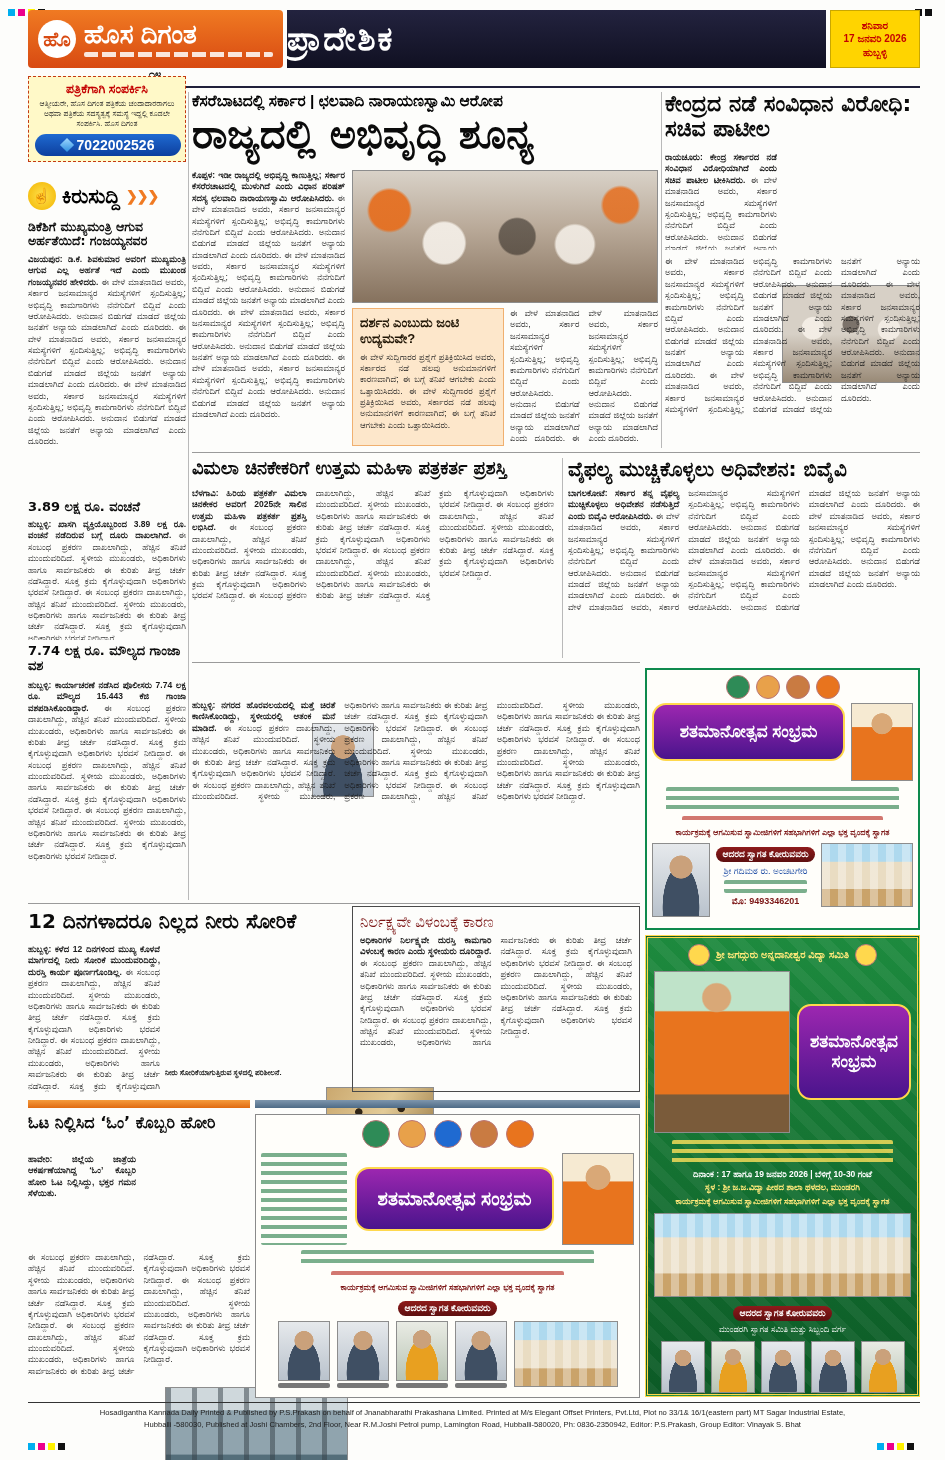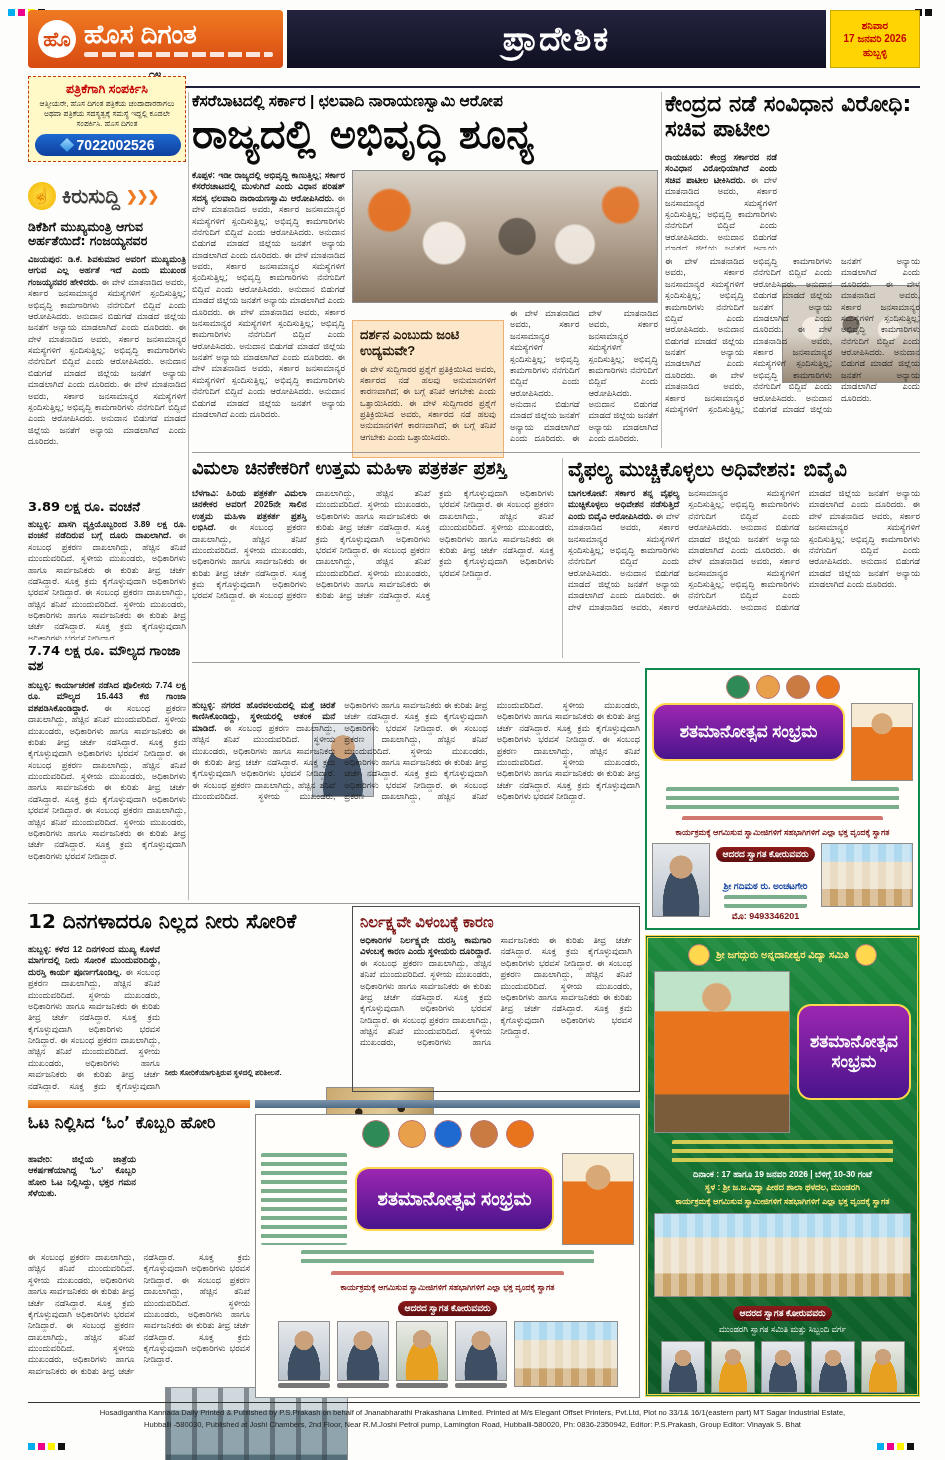--- a/index.html
+++ b/index.html
@@ -22,39 +22,39 @@
   .photo-leopard{background:radial-gradient(circle at 30% 40%,#2f2416 0 4%,transparent 5%),radial-gradient(circle at 50% 62%,#2f2416 0 4%,transparent 5%),radial-gradient(circle at 70% 34%,#2f2416 0 4%,transparent 5%),radial-gradient(circle at 42% 28%,#2f2416 0 3%,transparent 4%),radial-gradient(circle at 62% 55%,#2f2416 0 3%,transparent 4%),linear-gradient(120deg,#caa86f 0%,#e3cb97 50%,#9b7b47 100%)}
   .photo-water{background:repeating-linear-gradient(90deg,rgba(52,63,70,.5) 0 5px,transparent 5px 26px),linear-gradient(180deg,#cfd8dc 0 18%,#90a4ae 19% 55%,#546e7a 56%)}
   .photo-swami{background:radial-gradient(circle at 50% 26%,#d9a877 0 16%,transparent 17%),linear-gradient(180deg,#f6ead2 0 30%,#e8741e 31% 100%)}
   .photo-swami-walk{background:radial-gradient(circle at 46% 16%,#d9a877 0 9%,transparent 10%),linear-gradient(180deg,#bfe3c9 0 24%,#e8741e 25% 76%,#7a5b3a 77%)}
   .photo-building{background:repeating-linear-gradient(90deg,rgba(255,255,255,.35) 0 8px,transparent 8px 16px),linear-gradient(180deg,#aed9ee 0 28%,#e9dcc2 29% 72%,#caa36a 73%)}
   .masthead{display:flex;align-items:stretch;gap:4px}
   .logo-box{width:255px;background:linear-gradient(180deg,#f07a22,#d84a12);border-radius:4px;display:flex;align-items:center;padding:4px 10px;gap:8px}
   .logo-circle{width:38px;height:38px;border-radius:50%;background:#fff;color:#d84a12;font-weight:bold;font-size:20px;display:flex;align-items:center;justify-content:center;flex:0 0 auto}
   .logo-name{color:#fff;font-size:26px;font-weight:bold;line-height:1}
   .logo-tagline{height:5px;margin-top:5px;background:repeating-linear-gradient(90deg,rgba(255,255,255,.85) 0 14px,transparent 14px 18px);border-radius:2px}
-  .section-bar{flex:1;background:linear-gradient(180deg,#23233f,#101022);display:flex;align-items:center;justify-content:center}
+  .section-bar{flex:1;background:linear-gradient(180deg,#23233f,#101022);display:flex;align-items:center;}
   .section-bar span{color:#fff;font-size:33px;font-weight:bold;letter-spacing:2px}
   .date-box{width:90px;background:#ffd400;border:1px solid #c9a700;display:flex;flex-direction:column;align-items:center;justify-content:center;gap:2px}
   .date-box div{color:#c40000;font-weight:bold;font-size:10px;text-align:center;line-height:1.15}
   .contact-box{background:#fff9c8;border:1px dashed #c43a12;padding:5px 6px;text-align:center}
   .contact-title{color:#c40000;font-weight:bold;font-size:12.5px}
   .contact-body{font-size:7.6px;line-height:1.3;color:#222;margin-top:2px;text-align:center}
   .phone-pill{margin:5px auto 0;width:146px;height:22px;border-radius:11px;background:linear-gradient(180deg,#1f6ad1,#0d3f9e);color:#fff;font-weight:bold;font-size:14px;display:flex;align-items:center;justify-content:center;gap:5px}
   .diamond{width:10px;height:10px;background:linear-gradient(135deg,#9fd8ff,#2e8fe0);transform:rotate(45deg);flex:0 0 auto}
   .kiru-head{display:flex;align-items:center;gap:6px}
   .kiru-icon{width:28px;height:28px;border-radius:50%;background:radial-gradient(circle,#ffe14d,#f2b400);display:flex;align-items:center;justify-content:center;font-size:15px}
-  .kiru-title{color:#404040;font-size:20px;font-weight:bold}
+  .kiru-title{color:#000000;font-size:20px;font-weight:bold}
   .kiru-chev{color:#f07a22;font-size:14px;font-weight:bold;letter-spacing:-1px}
   .kicker{font-size:15.5px;font-weight:bold;color:#000}
   .orange-box{background:#fde7cb;border:1px solid #f0b070;padding:6px 7px;overflow:hidden}
   .orange-box-title{font-size:13px;font-weight:bold;line-height:1.25;color:#201505;margin-bottom:4px}
   .caption{font-size:7.5px;font-weight:bold;color:#222;line-height:1.25;overflow:hidden}
   .sub-box{border:1px solid #4a4a4a;padding:6px 7px;overflow:hidden}
-  .sub-box-title{color:#7c1616;font-size:15px;font-weight:bold;margin-bottom:4px}
+  .sub-box-title{color:#7c1616;font-size:15px;font-weight:normal;margin-bottom:4px}
   .divider-bar-orange{background:linear-gradient(180deg,#f59b3c,#e06a10)}
   .divider-bar-blue{background:linear-gradient(180deg,#7e96ad,#4e6b86)}
   .ad{overflow:hidden}
   .ad1{border:2px solid #0e8a4d;background:#fffefa;padding:5px}
   .ad3{border:1px solid #8a8a8a;background:#fffefa;padding:5px}
   .ad2{border:3px double #ffd84d;background:repeating-linear-gradient(45deg,rgba(255,255,255,.05) 0 10px,transparent 10px 20px),linear-gradient(180deg,#1d8a3e,#0c5a26);padding:6px}
   .banner{background:linear-gradient(180deg,#9c27b0,#4a148c);border:2px solid #ffd84d;border-radius:14px;color:#fff;font-weight:bold;text-align:center;display:flex;flex-direction:column;align-items:center;justify-content:center;line-height:1.2}
   .ad-lines-green{background:repeating-linear-gradient(180deg,rgba(14,110,50,.55) 0 4px,transparent 4px 9px);border-radius:2px}
   .ad-lines-red{background:repeating-linear-gradient(180deg,rgba(180,30,20,.6) 0 4px,transparent 4px 9px);border-radius:2px}
   .ad-lines-yellow{background:repeating-linear-gradient(180deg,rgba(255,225,90,.8) 0 4px,transparent 4px 9px);border-radius:2px}
@@ -136,21 +136,21 @@
   </div>
 
   <article>
     <div class="abs kicker" style="left:192px;top:92px;width:466px">ಕೆಸರೆಬಾಟದಲ್ಲಿ ಸರ್ಕಾರ | ಛಲವಾದಿ ನಾರಾಯಣಸ್ವಾಮಿ ಆರೋಪ</div>
     <div class="abs headline" style="left:192px;top:112px;width:466px;font-size:40px">ರಾಜ್ಯದಲ್ಲಿ ಅಭಿವೃದ್ಧಿ ಶೂನ್ಯ</div>
     <div class="abs body-text" style="left:192px;top:170px;width:153px;height:276px">
       <span class="lead">ಕೊಪ್ಪಳ: ಇಡೀ ರಾಜ್ಯದಲ್ಲಿ ಅಭಿವೃದ್ಧಿ ಕಾಣುತ್ತಿಲ್ಲ; ಸರ್ಕಾರ ಕೆಸರೆರಚಾಟದಲ್ಲಿ ಮುಳುಗಿದೆ ಎಂದು ವಿಧಾನ ಪರಿಷತ್ ಸದಸ್ಯ ಛಲವಾದಿ ನಾರಾಯಣಸ್ವಾಮಿ ಆರೋಪಿಸಿದರು.</span>
       <span>ಈ ವೇಳೆ ಮಾತನಾಡಿದ ಅವರು, ಸರ್ಕಾರ ಜನಸಾಮಾನ್ಯರ ಸಮಸ್ಯೆಗಳಿಗೆ ಸ್ಪಂದಿಸುತ್ತಿಲ್ಲ; ಅಭಿವೃದ್ಧಿ ಕಾಮಗಾರಿಗಳು ನೆನೆಗುದಿಗೆ ಬಿದ್ದಿವೆ ಎಂದು ಆರೋಪಿಸಿದರು. ಅನುದಾನ ಬಿಡುಗಡೆ ಮಾಡದೆ ಜಿಲ್ಲೆಯ ಜನತೆಗೆ ಅನ್ಯಾಯ ಮಾಡಲಾಗಿದೆ ಎಂದು ದೂರಿದರು. ಈ ವೇಳೆ ಮಾತನಾಡಿದ ಅವರು, ಸರ್ಕಾರ ಜನಸಾಮಾನ್ಯರ ಸಮಸ್ಯೆಗಳಿಗೆ ಸ್ಪಂದಿಸುತ್ತಿಲ್ಲ; ಅಭಿವೃದ್ಧಿ ಕಾಮಗಾರಿಗಳು ನೆನೆಗುದಿಗೆ ಬಿದ್ದಿವೆ ಎಂದು ಆರೋಪಿಸಿದರು. ಅನುದಾನ ಬಿಡುಗಡೆ ಮಾಡದೆ ಜಿಲ್ಲೆಯ ಜನತೆಗೆ ಅನ್ಯಾಯ ಮಾಡಲಾಗಿದೆ ಎಂದು ದೂರಿದರು. ಈ ವೇಳೆ ಮಾತನಾಡಿದ ಅವರು, ಸರ್ಕಾರ ಜನಸಾಮಾನ್ಯರ ಸಮಸ್ಯೆಗಳಿಗೆ ಸ್ಪಂದಿಸುತ್ತಿಲ್ಲ; ಅಭಿವೃದ್ಧಿ ಕಾಮಗಾರಿಗಳು ನೆನೆಗುದಿಗೆ ಬಿದ್ದಿವೆ ಎಂದು ಆರೋಪಿಸಿದರು. ಅನುದಾನ ಬಿಡುಗಡೆ ಮಾಡದೆ ಜಿಲ್ಲೆಯ ಜನತೆಗೆ ಅನ್ಯಾಯ ಮಾಡಲಾಗಿದೆ ಎಂದು ದೂರಿದರು. ಈ ವೇಳೆ ಮಾತನಾಡಿದ ಅವರು, ಸರ್ಕಾರ ಜನಸಾಮಾನ್ಯರ ಸಮಸ್ಯೆಗಳಿಗೆ ಸ್ಪಂದಿಸುತ್ತಿಲ್ಲ; ಅಭಿವೃದ್ಧಿ ಕಾಮಗಾರಿಗಳು ನೆನೆಗುದಿಗೆ ಬಿದ್ದಿವೆ ಎಂದು ಆರೋಪಿಸಿದರು. ಅನುದಾನ ಬಿಡುಗಡೆ ಮಾಡದೆ ಜಿಲ್ಲೆಯ ಜನತೆಗೆ ಅನ್ಯಾಯ ಮಾಡಲಾಗಿದೆ ಎಂದು ದೂರಿದರು.</span>
     </div>
     <div class="abs photo photo-press" style="left:352px;top:170px;width:306px;height:133px"></div>
-    <div class="abs orange-box" style="left:352px;top:320px;width:152px;height:138px">
+    <div class="abs orange-box" style="left:352px;top:308px;width:152px;height:138px">
       <div class="orange-box-title">ದರ್ಶನ ಎಂಬುದು ಜಂಟಿ ಉದ್ಯಮವೇ?</div>
       <div class="body-text" style="height:96px">ಈ ವೇಳೆ ಸುದ್ದಿಗಾರರ ಪ್ರಶ್ನೆಗೆ ಪ್ರತಿಕ್ರಿಯಿಸಿದ ಅವರು, ಸರ್ಕಾರದ ನಡೆ ಹಲವು ಅನುಮಾನಗಳಿಗೆ ಕಾರಣವಾಗಿದೆ; ಈ ಬಗ್ಗೆ ತನಿಖೆ ಆಗಬೇಕು ಎಂದು ಒತ್ತಾಯಿಸಿದರು. ಈ ವೇಳೆ ಸುದ್ದಿಗಾರರ ಪ್ರಶ್ನೆಗೆ ಪ್ರತಿಕ್ರಿಯಿಸಿದ ಅವರು, ಸರ್ಕಾರದ ನಡೆ ಹಲವು ಅನುಮಾನಗಳಿಗೆ ಕಾರಣವಾಗಿದೆ; ಈ ಬಗ್ಗೆ ತನಿಖೆ ಆಗಬೇಕು ಎಂದು ಒತ್ತಾಯಿಸಿದರು.</div>
     </div>
     <div class="abs body-text cols2" style="left:510px;top:308px;width:148px;height:138px">ಈ ವೇಳೆ ಮಾತನಾಡಿದ ಅವರು, ಸರ್ಕಾರ ಜನಸಾಮಾನ್ಯರ ಸಮಸ್ಯೆಗಳಿಗೆ ಸ್ಪಂದಿಸುತ್ತಿಲ್ಲ; ಅಭಿವೃದ್ಧಿ ಕಾಮಗಾರಿಗಳು ನೆನೆಗುದಿಗೆ ಬಿದ್ದಿವೆ ಎಂದು ಆರೋಪಿಸಿದರು. ಅನುದಾನ ಬಿಡುಗಡೆ ಮಾಡದೆ ಜಿಲ್ಲೆಯ ಜನತೆಗೆ ಅನ್ಯಾಯ ಮಾಡಲಾಗಿದೆ ಎಂದು ದೂರಿದರು. ಈ ವೇಳೆ ಮಾತನಾಡಿದ ಅವರು, ಸರ್ಕಾರ ಜನಸಾಮಾನ್ಯರ ಸಮಸ್ಯೆಗಳಿಗೆ ಸ್ಪಂದಿಸುತ್ತಿಲ್ಲ; ಅಭಿವೃದ್ಧಿ ಕಾಮಗಾರಿಗಳು ನೆನೆಗುದಿಗೆ ಬಿದ್ದಿವೆ ಎಂದು ಆರೋಪಿಸಿದರು. ಅನುದಾನ ಬಿಡುಗಡೆ ಮಾಡದೆ ಜಿಲ್ಲೆಯ ಜನತೆಗೆ ಅನ್ಯಾಯ ಮಾಡಲಾಗಿದೆ ಎಂದು ದೂರಿದರು.</div>
   </article>
 
   <article>
     <div class="abs headline" style="left:665px;top:92px;width:255px;font-size:22px">ಕೇಂದ್ರದ ನಡೆ ಸಂವಿಧಾನ ವಿರೋಧಿ: ಸಚಿವ ಪಾಟೀಲ</div>
     <div class="abs body-text" style="left:665px;top:152px;width:112px;height:98px">
       <span class="lead">ರಾಯಚೂರು: ಕೇಂದ್ರ ಸರ್ಕಾರದ ನಡೆ ಸಂವಿಧಾನ ವಿರೋಧಿಯಾಗಿದೆ ಎಂದು ಸಚಿವ ಪಾಟೀಲ ಟೀಕಿಸಿದರು.</span>
@@ -201,21 +201,21 @@
       <div class="banner" style="flex:1;height:58px;font-size:17px">ಶತಮಾನೋತ್ಸವ ಸಂಭ್ರಮ</div>
       <div class="photo photo-swami" style="width:62px;height:78px"></div>
     </div>
     <div class="ad-lines-green" style="height:26px;margin:6px 14px 3px"></div>
     <div class="ad-lines-red" style="height:8px;margin:0 30px 4px"></div>
     <div class="welcome-line">ಕಾರ್ಯಕ್ರಮಕ್ಕೆ ಆಗಮಿಸುವ ಸ್ವಾಮೀಜಿಗಳಿಗೆ ಸಹಭಾಗಿಗಳಿಗೆ ಎಲ್ಲಾ ಭಕ್ತ ವೃಂದಕ್ಕೆ ಸ್ವಾಗತ</div>
     <div style="display:flex;gap:6px;margin-top:5px;align-items:flex-start">
       <div class="photo photo-portrait" style="width:58px;height:74px"></div>
       <div style="flex:1;text-align:center">
         <span class="org-strip">ಆದರದ ಸ್ವಾಗತ ಕೋರುವವರು</span>
-        <div style="font-size:9px;font-weight:bold;color:#0d3f9e;margin-top:19px">ಶ್ರೀ ಗದಿಮಠ ರು. ಅಂಚಟಗೇರಿ</div>
+        <div style="font-size:9px;font-weight:normal;color:#0d3f9e;margin-top:4px">ಶ್ರೀ ಗದಿಮಠ ರು. ಅಂಚಟಗೇರಿ</div>
         <div class="ad-lines-green" style="height:13px;margin:3px 8px"></div>
         <div style="font-size:9px;font-weight:bold;color:#7c1616">ಮೊ: 9493346201</div>
       </div>
       <div class="photo photo-building" style="width:92px;height:64px"></div>
     </div>
   </aside>
 
   <div class="abs hrule" style="left:28px;top:903px;width:612px"></div>
   <article>
     <div class="abs headline" style="left:28px;top:910px;width:320px;font-size:20px">12 ದಿನಗಳಾದರೂ ನಿಲ್ಲದ ನೀರು ಸೋರಿಕೆ</div>

